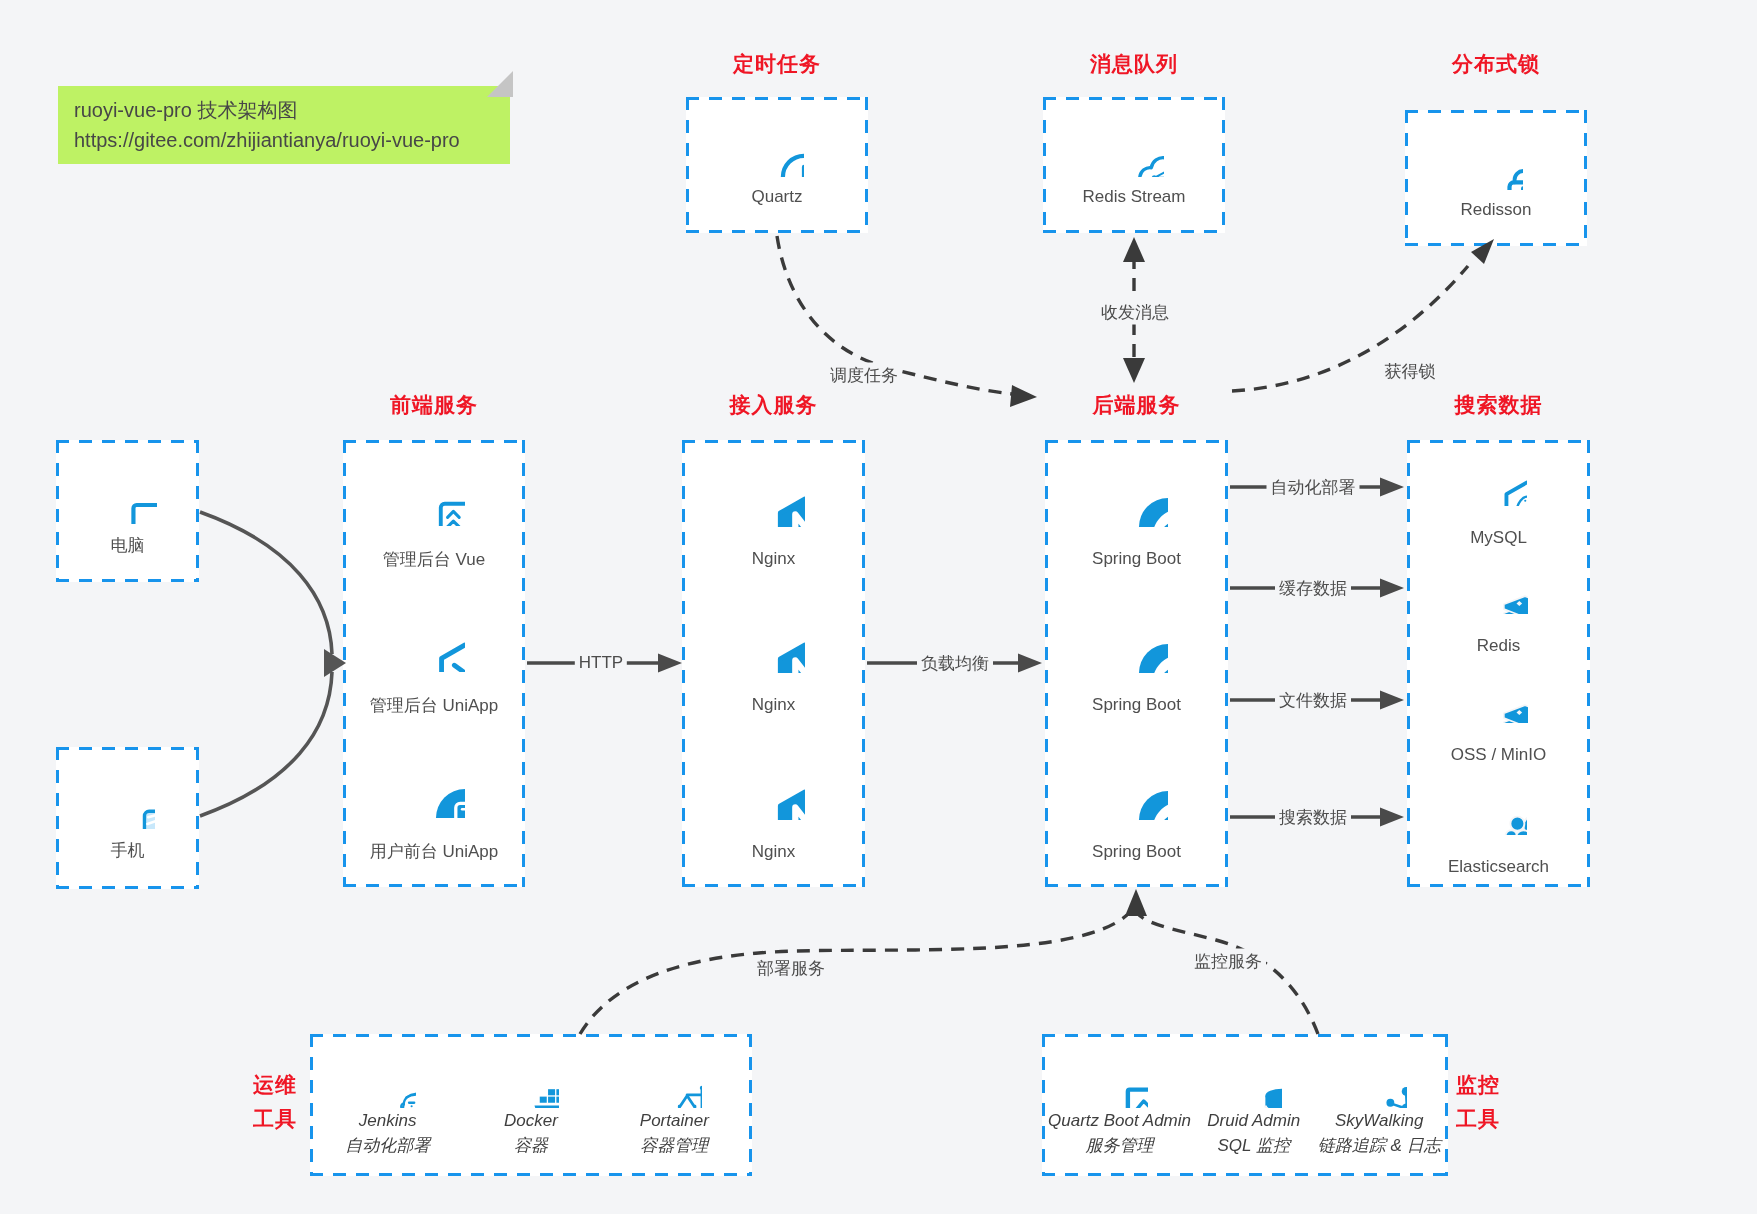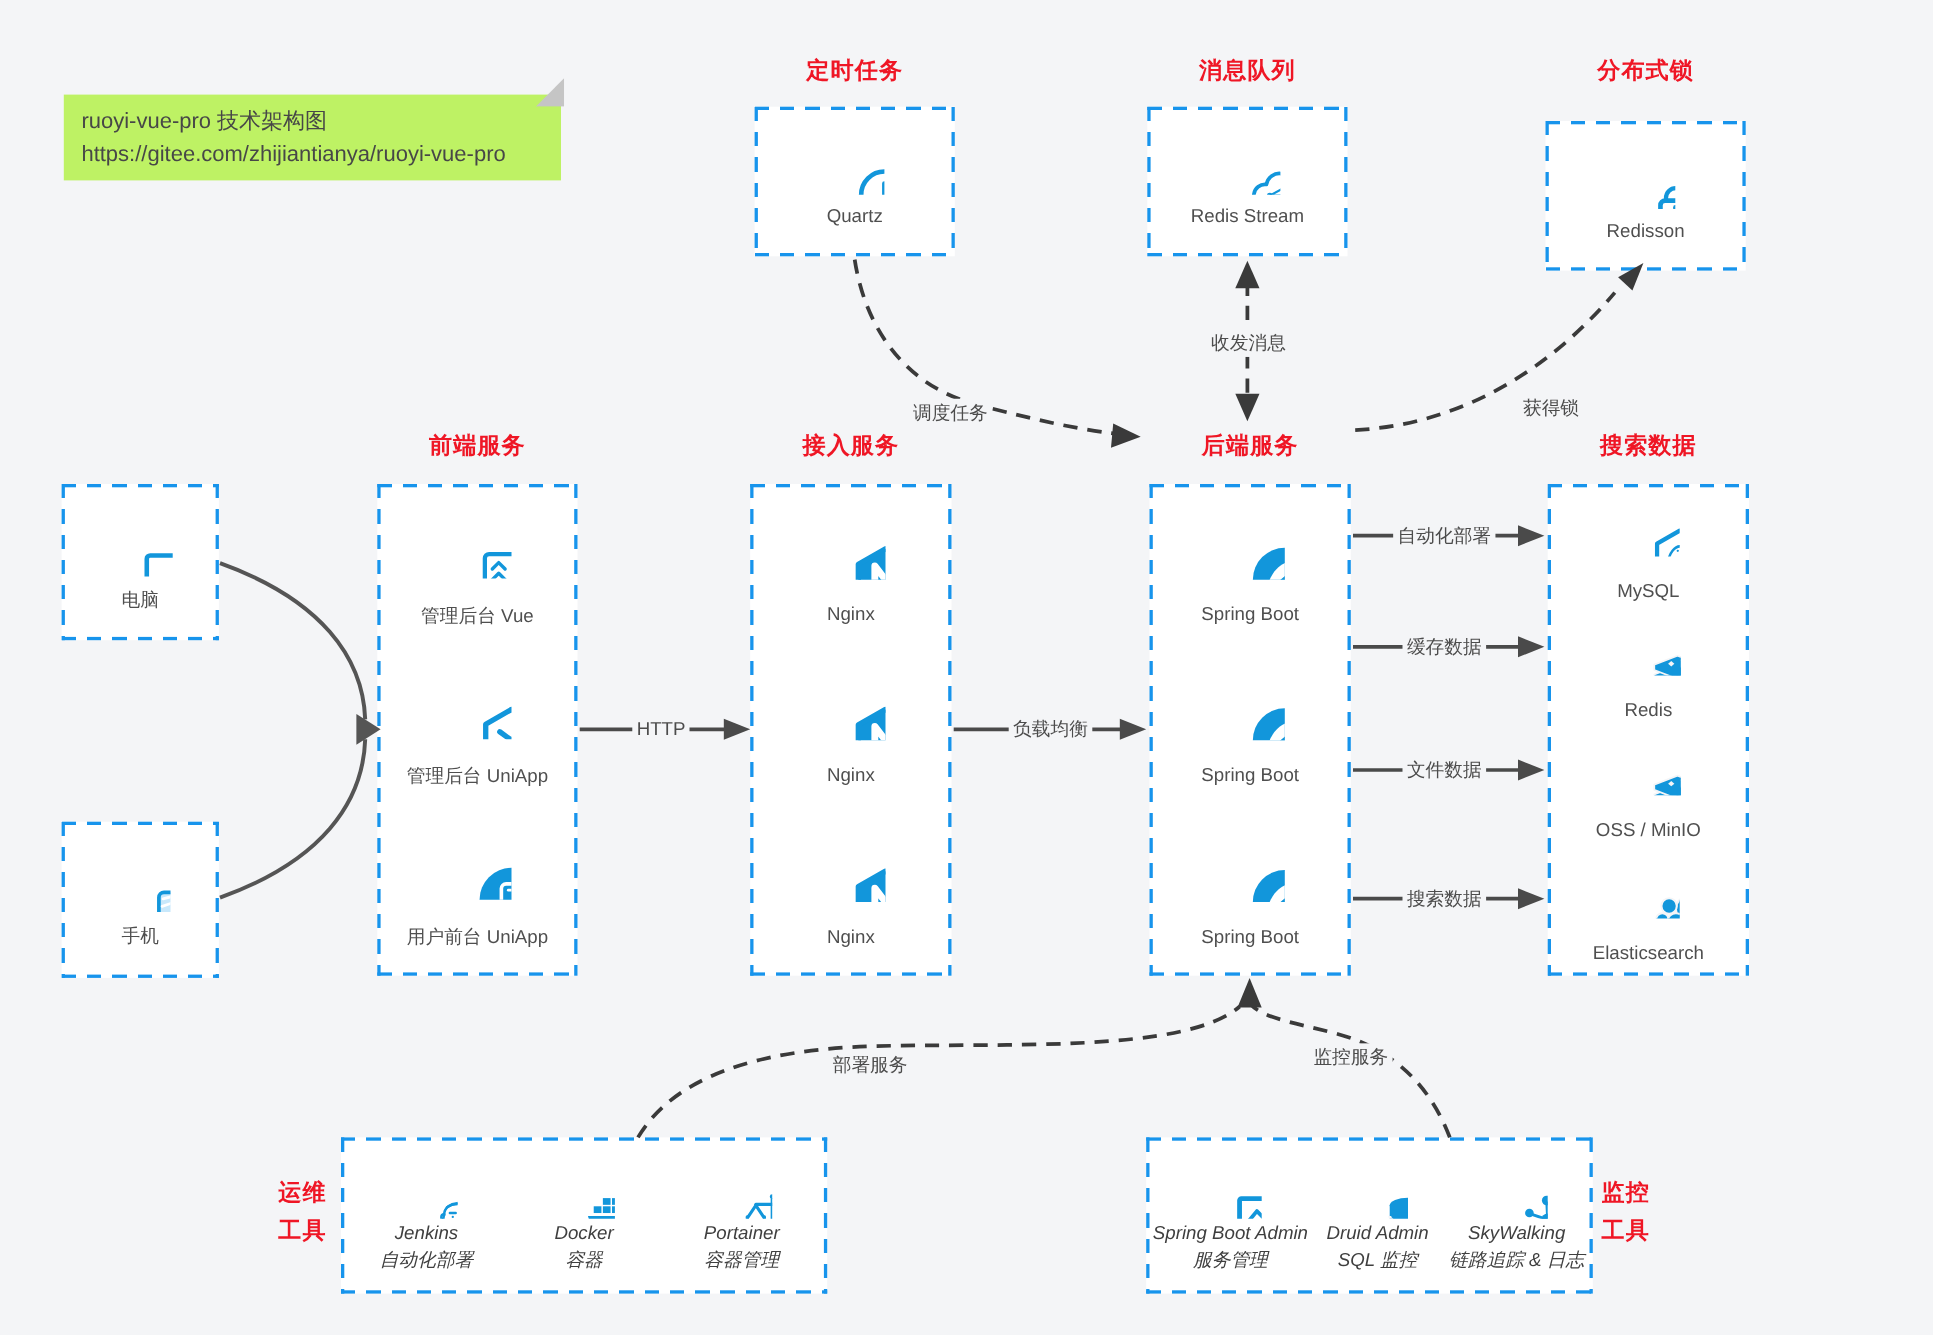--- a/index.html
+++ b/index.html
@@ -361,21 +361,21 @@
       <div class="tool-name">Portainer</div>
       <div class="tool-desc">容器管理</div>
     </div>
   </div>
 
   <div class="dashed-box tool-box" style="left:1042px;top:1034px;width:406px;height:142px">
     <div class="tool-item">
       <svg class="ic" width="56" height="56" viewBox="-32 -32 64 64">
           <use href="#i-sba"></use>
         </svg>
-      <div class="tool-name">Spring Boot Admin</div>
+      <div class="tool-name">Quartz Boot Admin</div>
       <div class="tool-desc">服务管理</div>
     </div>
     <div class="tool-item">
       <svg class="ic" width="56" height="56" viewBox="-32 -32 64 64">
           <use href="#i-druid"></use>
         </svg>
       <div class="tool-name">Druid Admin</div>
       <div class="tool-desc">SQL 监控</div>
     </div>
     <div class="tool-item">

